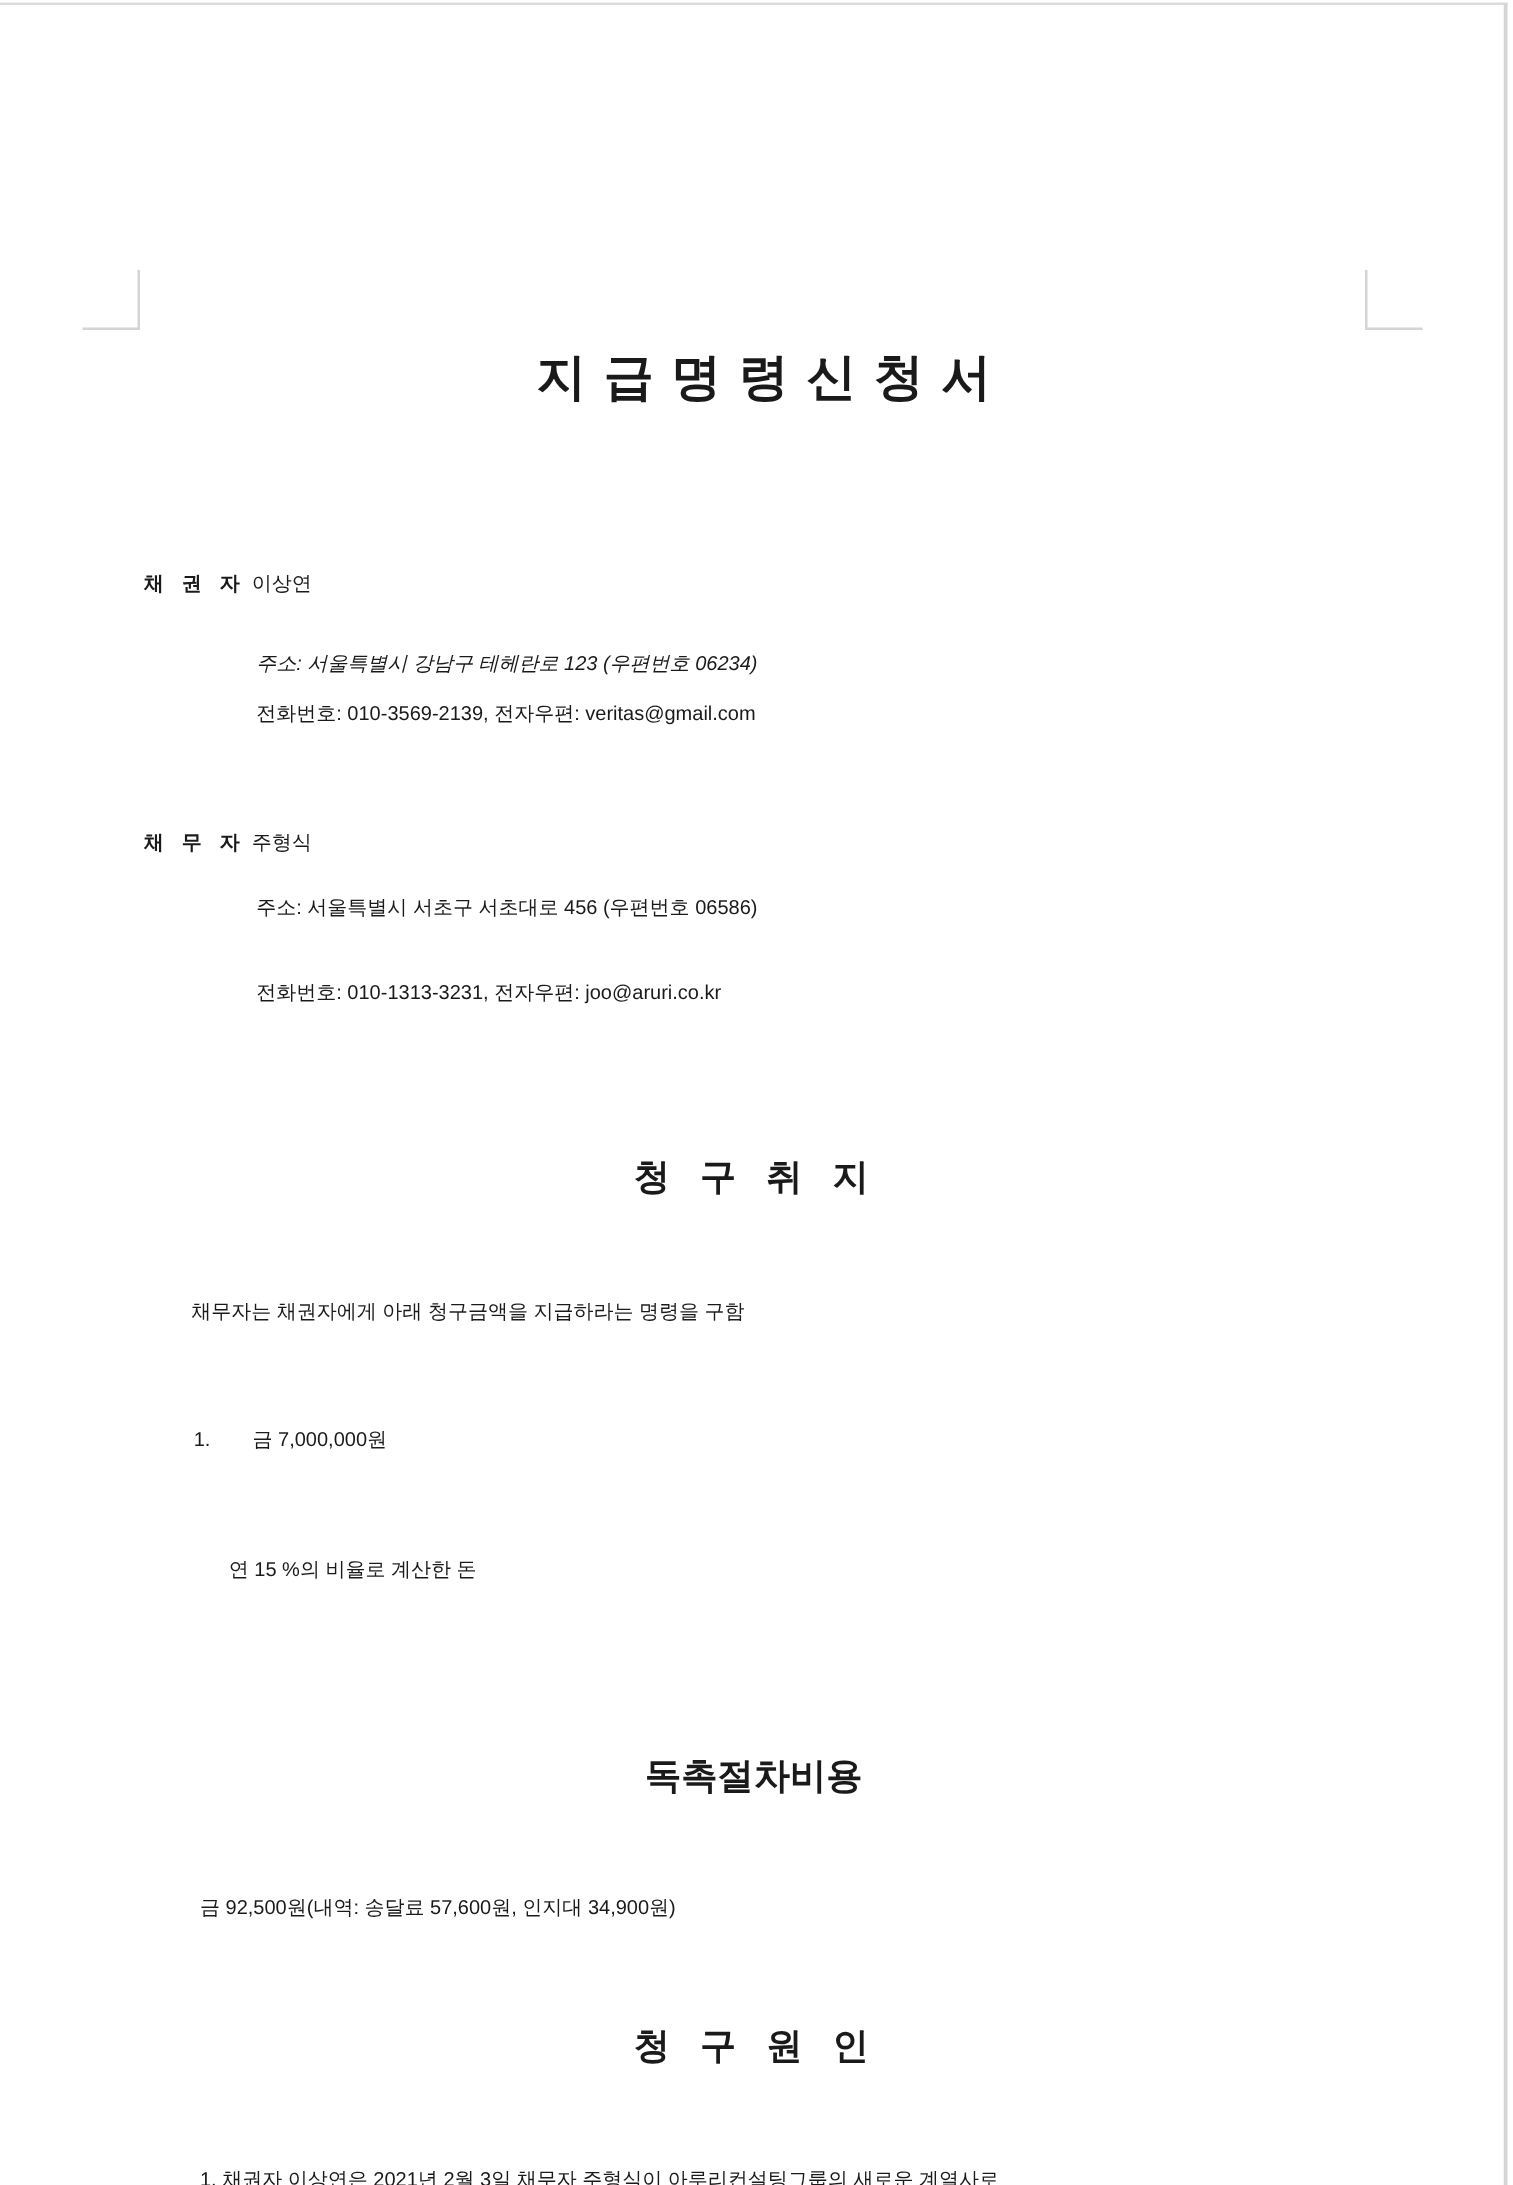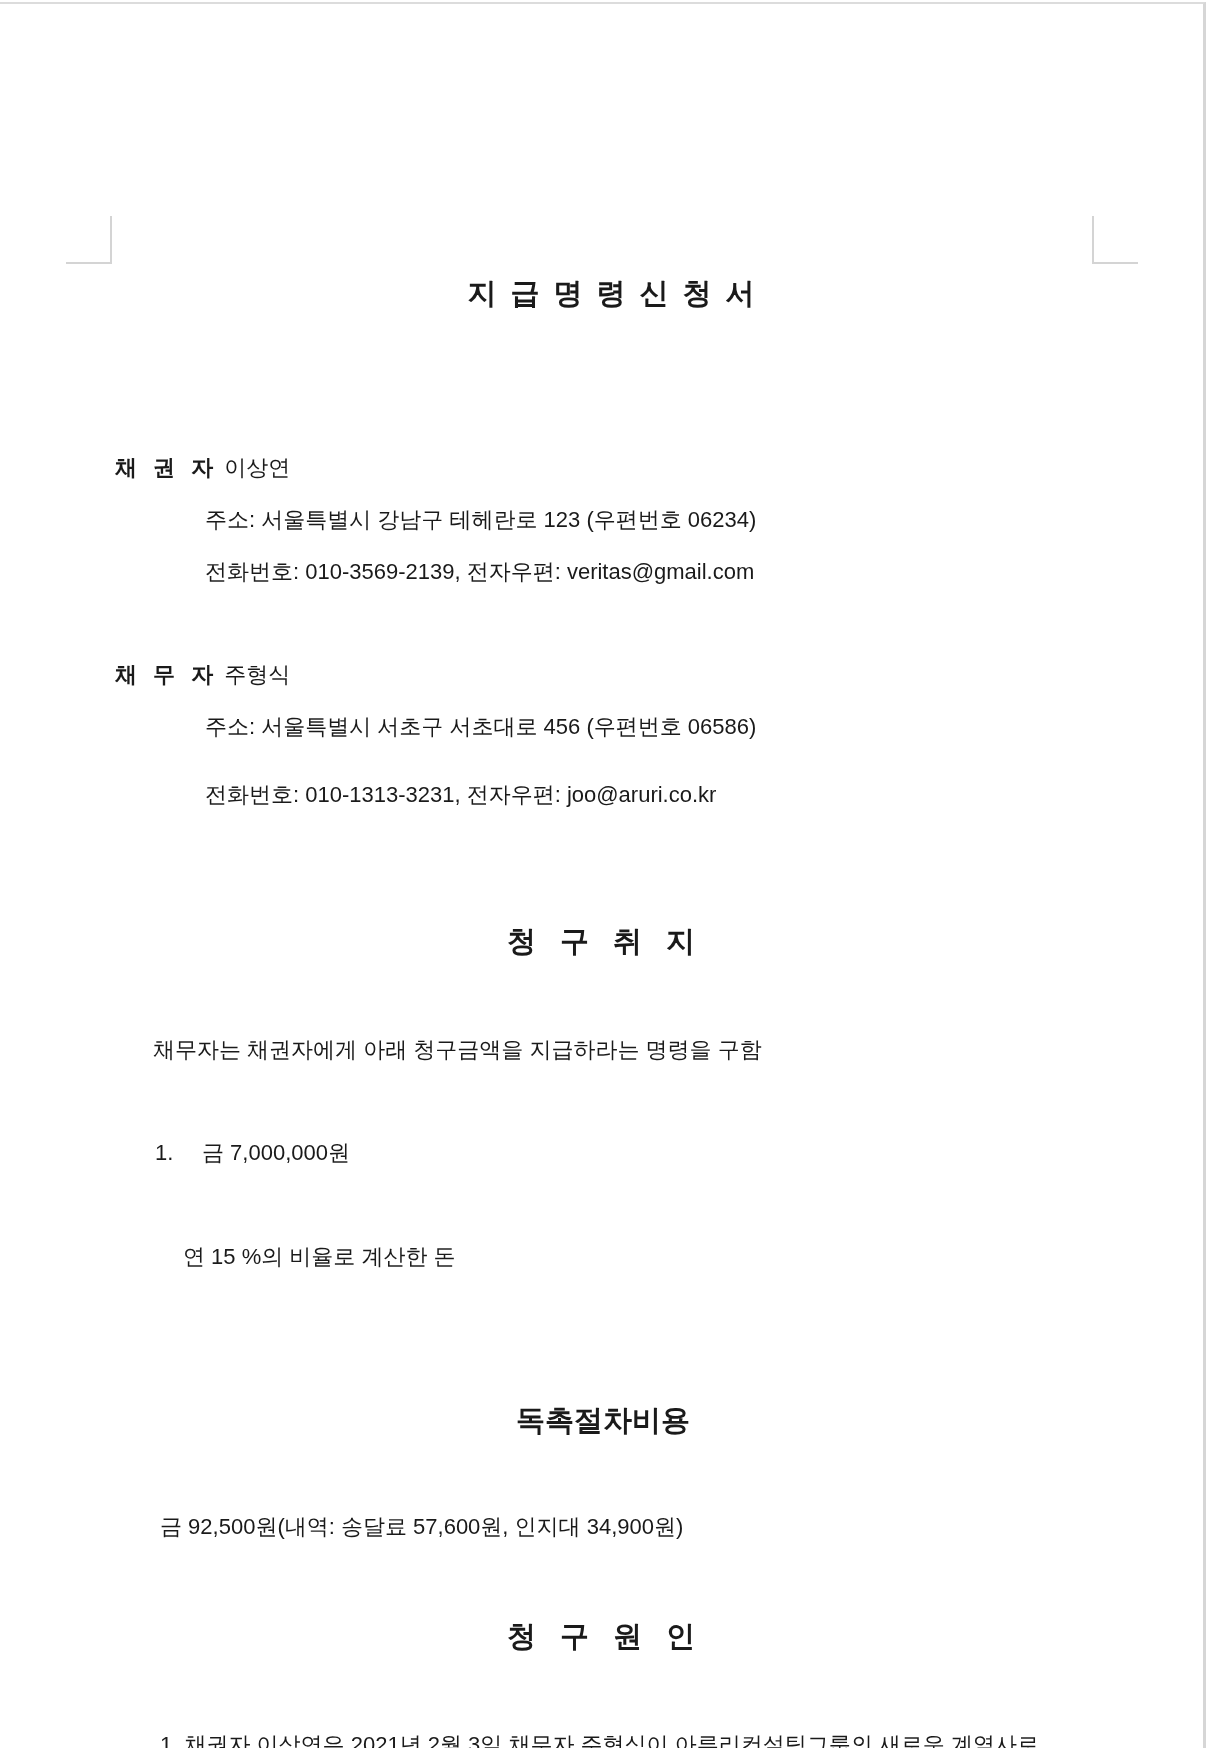--- a/index.html
+++ b/index.html
@@ -46,40 +46,40 @@
     }
     .abs {
       position: absolute;
       white-space: nowrap;
     }
     .title {
       left: 0;
       width: 1206px;
       text-align: center;
       top: 270px;
-      font-size: 29px;
+      font-size: 40px;
       font-weight: bold;
       letter-spacing: 14px;
       padding-left: 30px;
       box-sizing: border-box;
     }
     .section-heading {
       left: 0;
       width: 1206px;
       text-align: center;
       font-size: 29px;
       font-weight: bold;
     }
     .section-heading.spaced {
       letter-spacing: 8px;
       padding-left: 4px;
       box-sizing: border-box;
     }
     .body-text {
-      font-size: 22px;
+      font-size: 16px;
       line-height: 28px;
     }
     .party-label {
       font-weight: bold;
       letter-spacing: 5px;
     }
     .list-num {
       display: inline-block;
       width: 47px;
     }
@@ -91,21 +91,21 @@
 
   <div class="corner left"></div>
   <div class="corner right"></div>
 
   <div class="abs title">지급명령신청서</div>
 
   <div class="abs body-text" style="left:115px; top:450px;">
     <span class="party-label">채 권 자</span>
     <span>이상연</span>
   </div>
-  <div class="abs body-text" style="left:205px; top:502px;">주소: 서울특별시 강남구 테헤란로 123 (우편번호 06234)</div>
+  <div class="abs body-text" style="left:205px; top:514px;font-style:italic;">주소: 서울특별시 강남구 테헤란로 123 (우편번호 06234)</div>
   <div class="abs body-text" style="left:205px; top:554px;">전화번호: 010-3569-2139, 전자우편: veritas@gmail.com</div>
 
   <div class="abs body-text" style="left:115px; top:657px;">
     <span class="party-label">채 무 자</span>
     <span>주형식</span>
   </div>
   <div class="abs body-text" style="left:205px; top:709px;">주소: 서울특별시 서초구 서초대로 456 (우편번호 06586)</div>
   <div class="abs body-text" style="left:205px; top:761px;margin-top:16px;">전화번호: 010-1313-3231, 전자우편: joo@aruri.co.kr</div>
 
   <div class="abs section-heading spaced" style="top:918px;">청 구 취 지</div>

